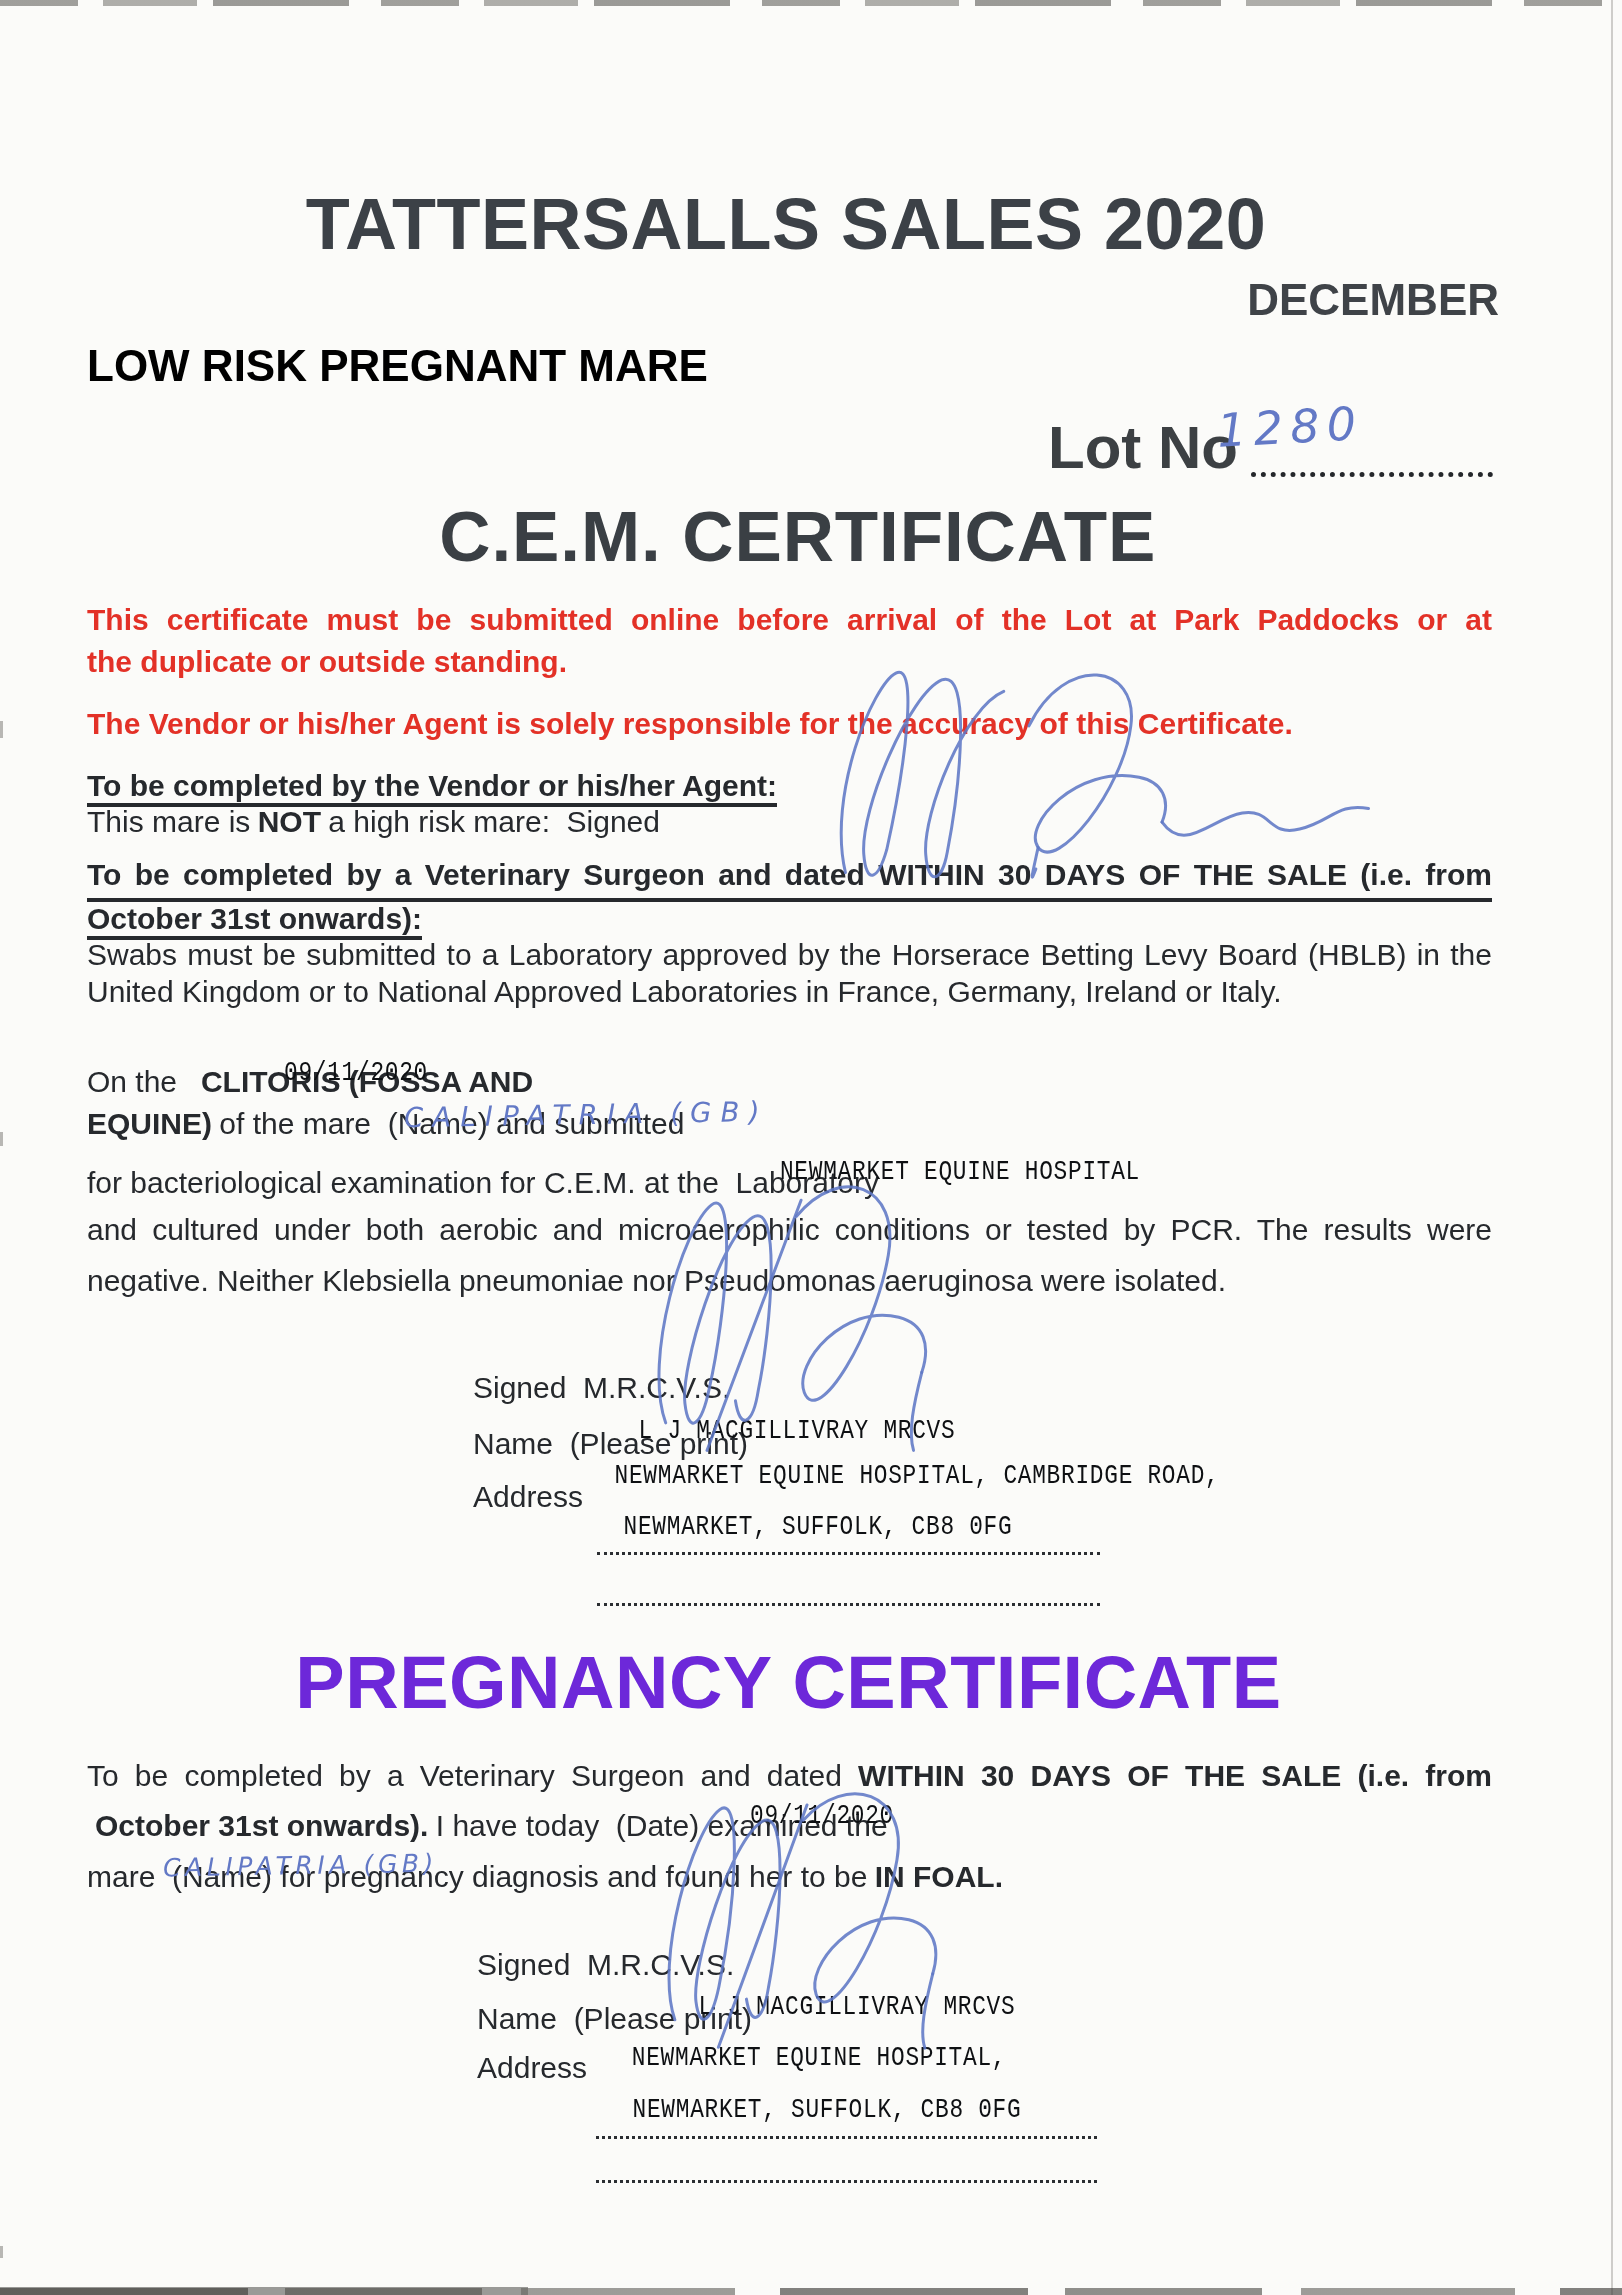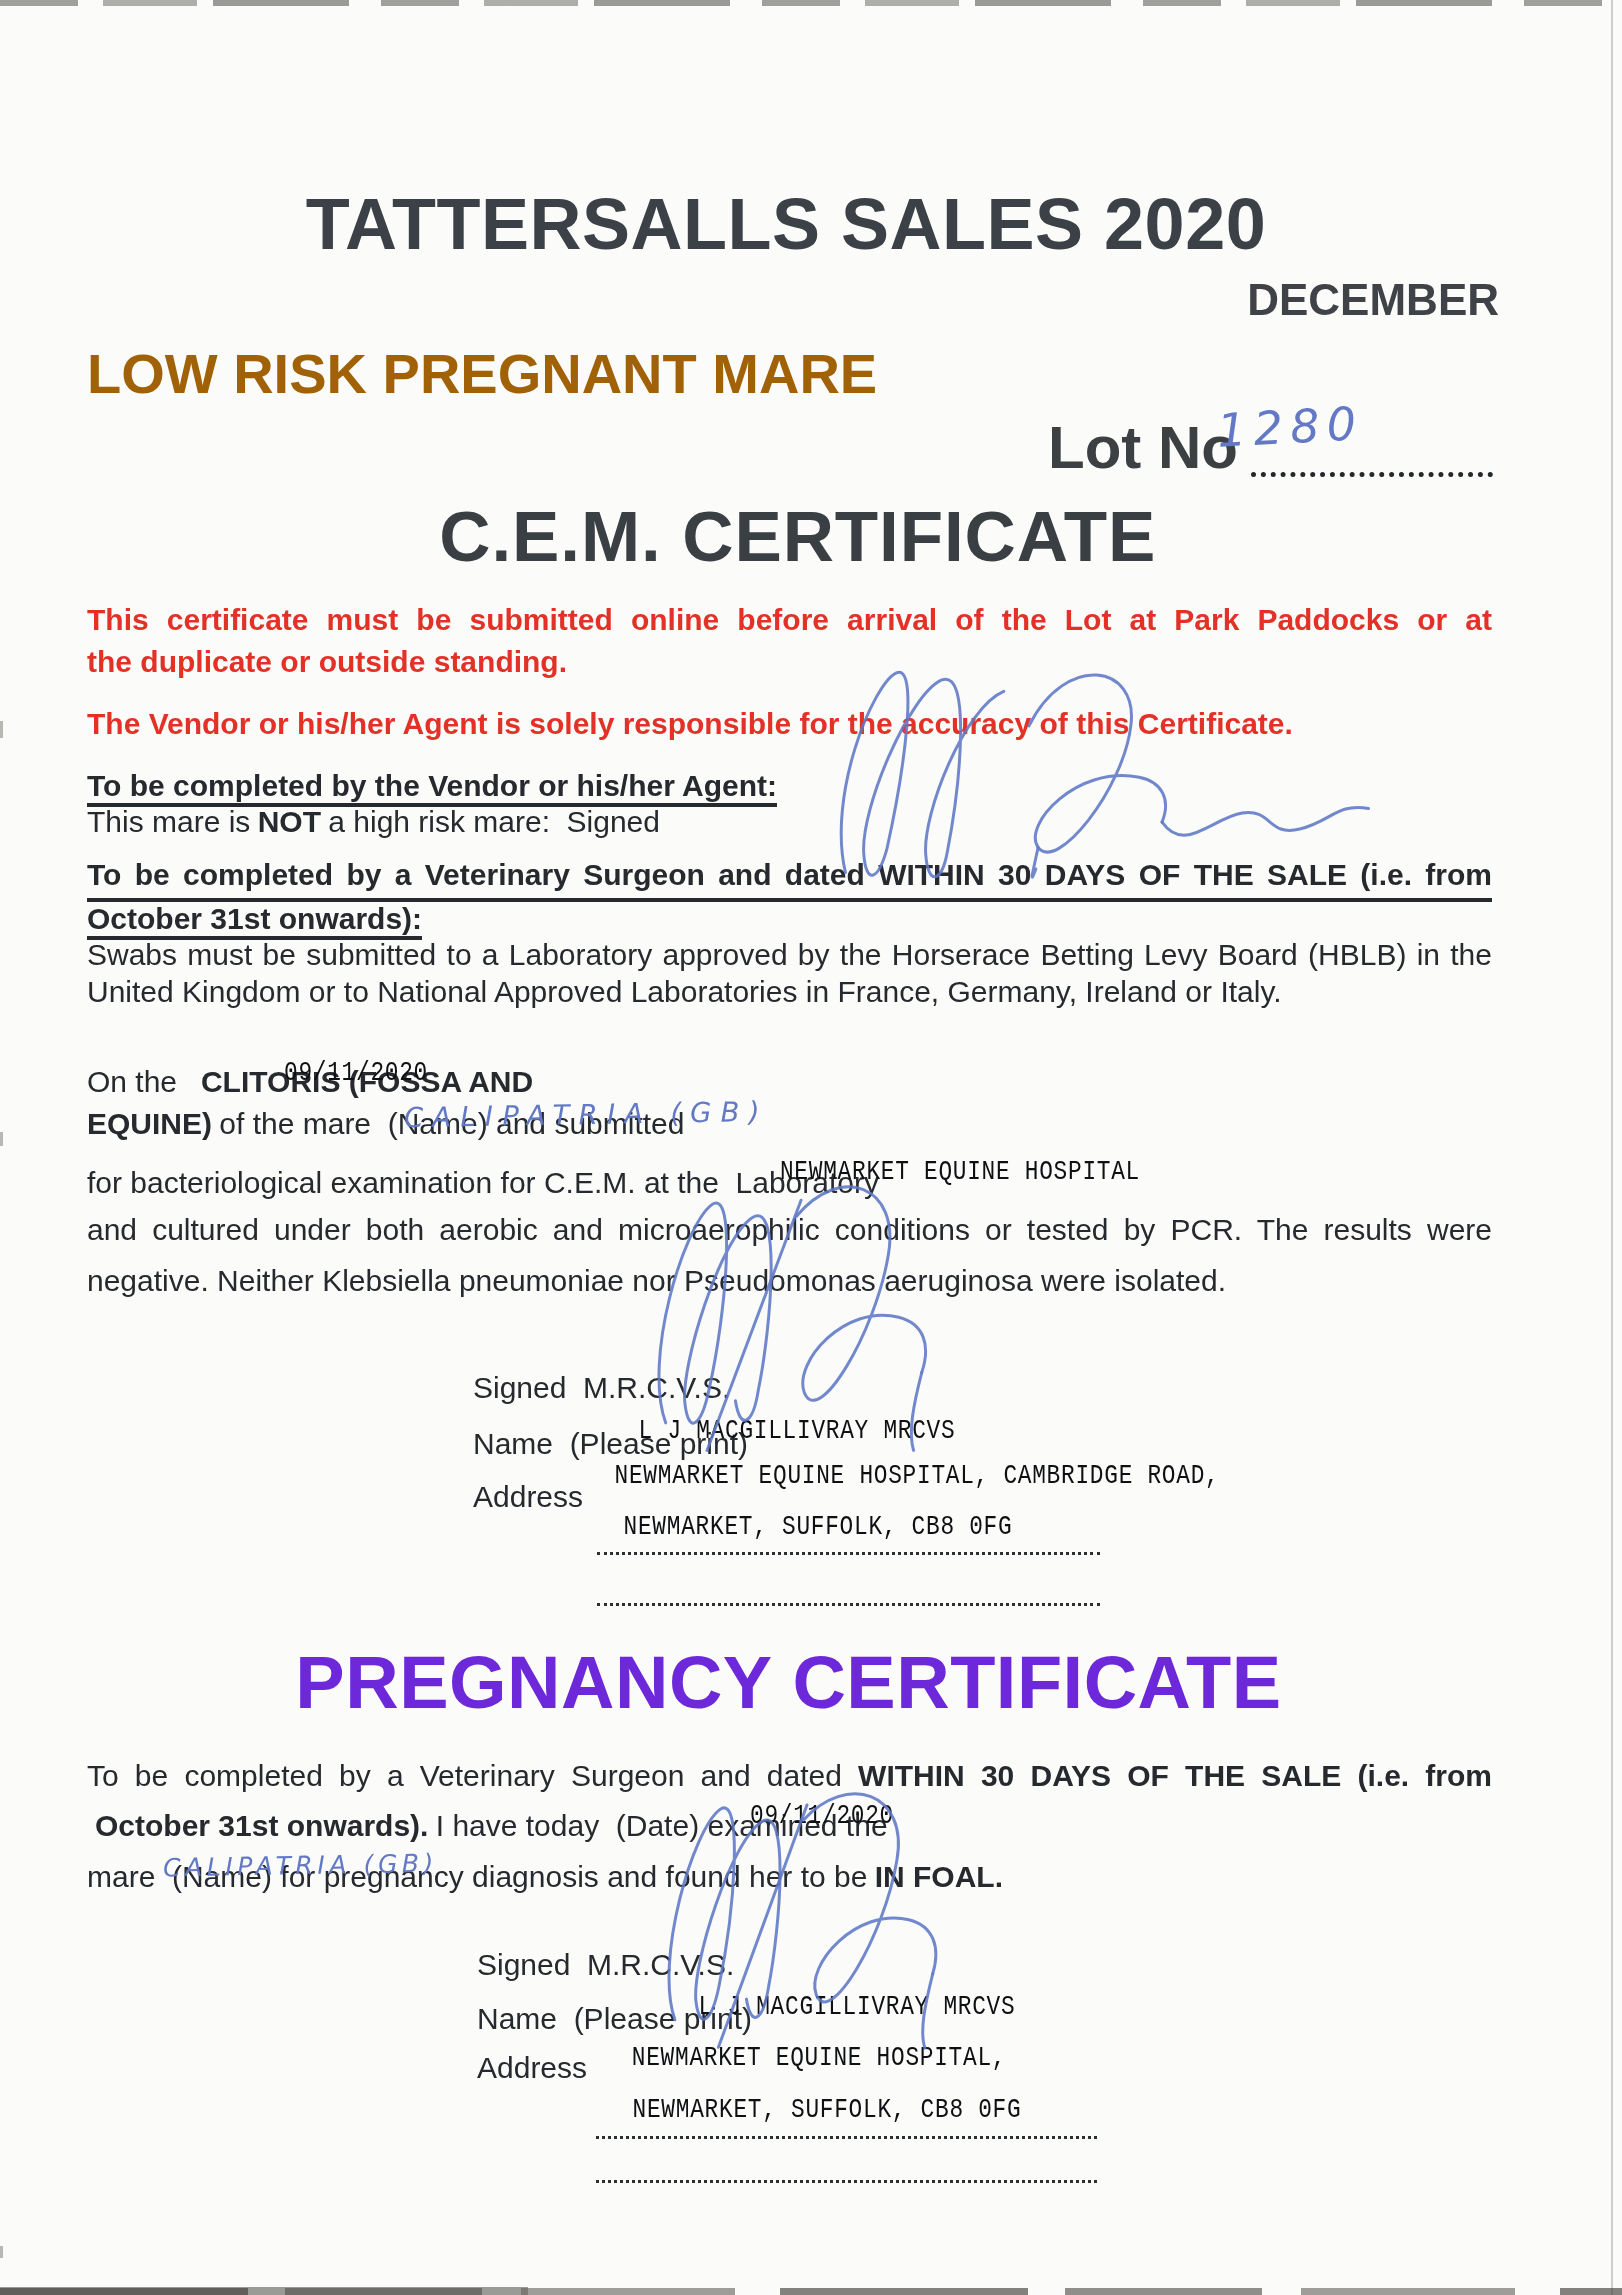--- a/index.html
+++ b/index.html
@@ -21,21 +21,21 @@
   
   .row{position:absolute;left:87px;right:131px;display:flex;align-items:center;white-space:nowrap;font-size:30px;line-height:1.22;}
   .row > span{flex:0 0 auto;}
   .dots{flex:1 1 auto;height:0;border-bottom:3.2px dotted #2b2e32;margin:0 8.3px 5.5px 8.3px;}
   .dots-fixed{flex:0 0 303px;}
   .ml{margin-left:7.3px;}
   .ml2{margin-left:16.5px;}
   
   .t-main{position:absolute;left:0;right:51px;top:183px;text-align:center;font-size:72px;font-weight:700;color:#3c4147;letter-spacing:0.5px;}
   .t-month{position:absolute;left:918px;right:124px;top:275px;text-align:right;font-size:44px;font-weight:700;color:#3f4348;}
-  .t-risk{position:absolute;left:87px;top:341px;font-size:56px;font-weight:700;color:#a16207;}
+  .t-risk{position:absolute;left:87px;top:341px;font-size:44px;font-weight:700;color:#000000;}
   .t-cem{position:absolute;left:0;right:27.5px;top:496px;text-align:center;font-size:71px;font-weight:700;color:#3a3f44;letter-spacing:0.9px;}
   .t-preg{position:absolute;left:0;right:46px;top:1640px;text-align:center;font-size:74px;font-weight:700;color:#6d28d9;letter-spacing:0.5px;}
   
   .lot-row{position:absolute;left:1048px;right:130px;top:412px;display:flex;align-items:flex-end;font-size:60px;font-weight:700;color:#3c4043;line-height:1.2;}
   .dots-lot{flex:1 1 auto;height:0;border-bottom:5.5px dotted #24272b;margin:0 0 7.3px 13px;}
   
   .typed{
     position:absolute;font-family:"Liberation Mono",monospace;font-size:28.5px;line-height:1.1;
     color:#0e1013;letter-spacing:0.9px;white-space:nowrap;
     transform:translateX(-50%) scaleX(0.8);transform-origin:center bottom;

